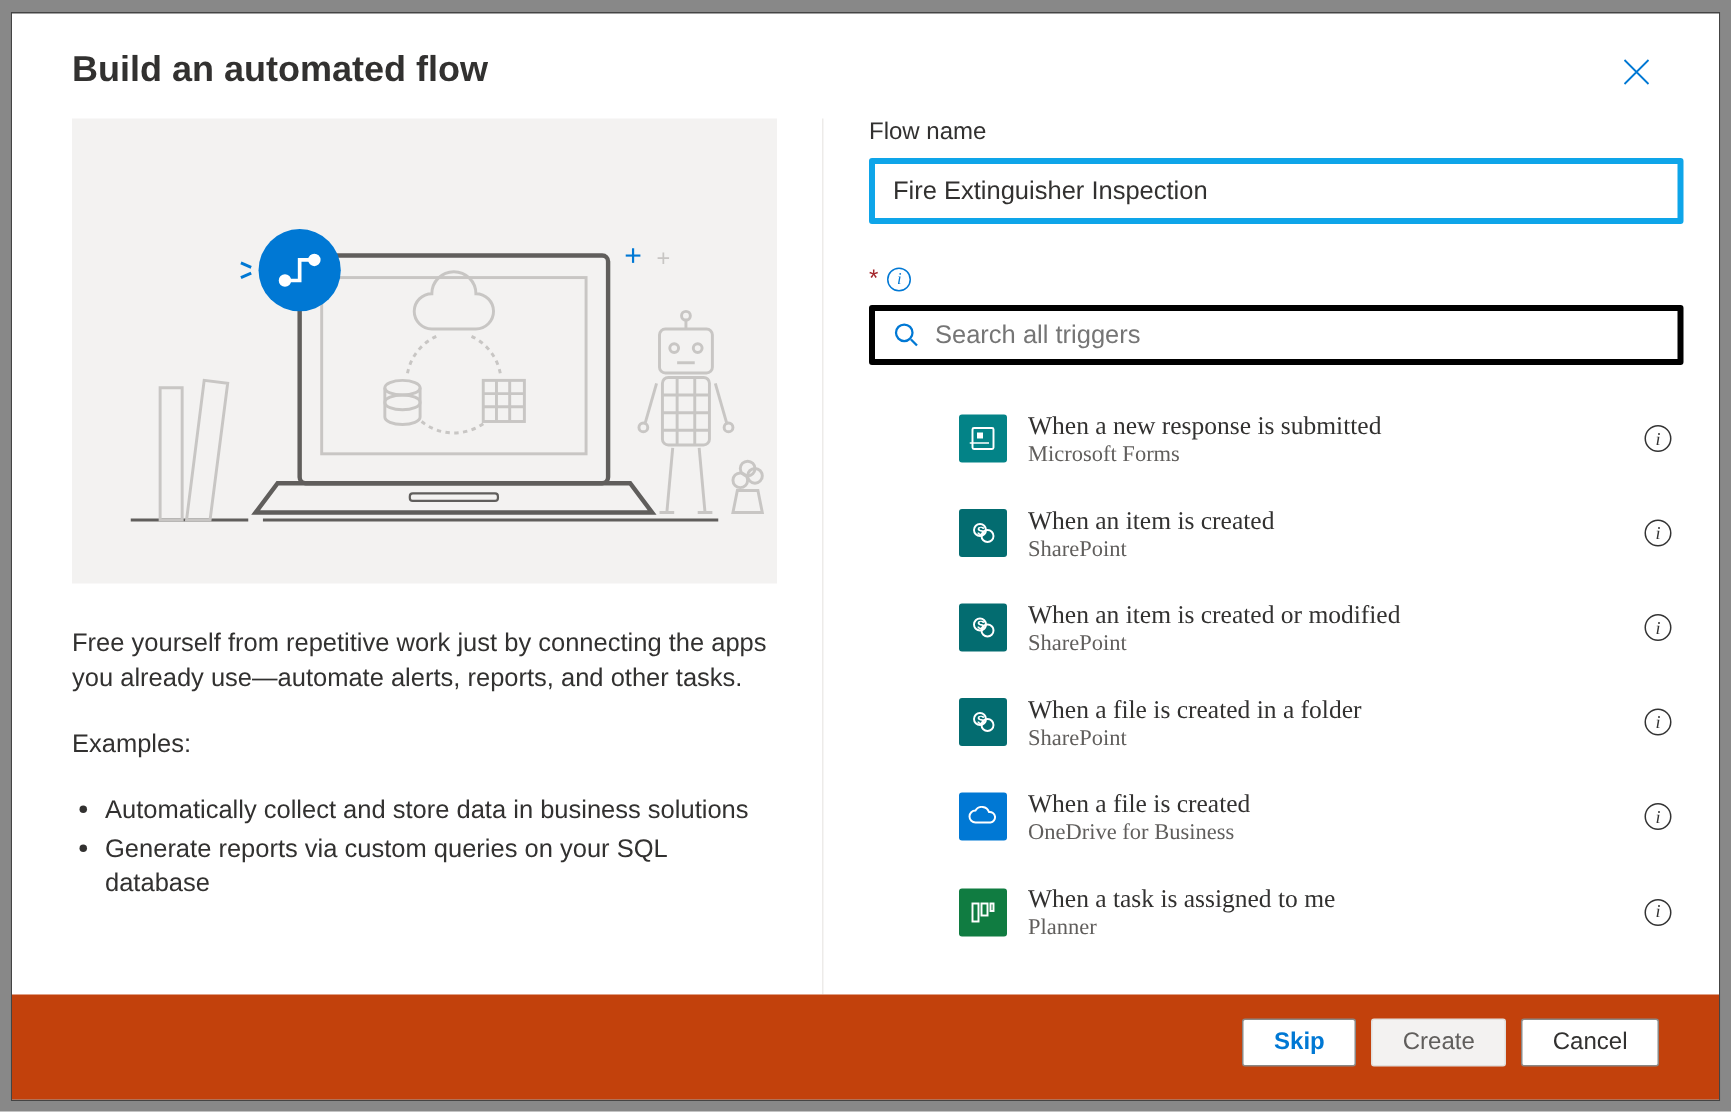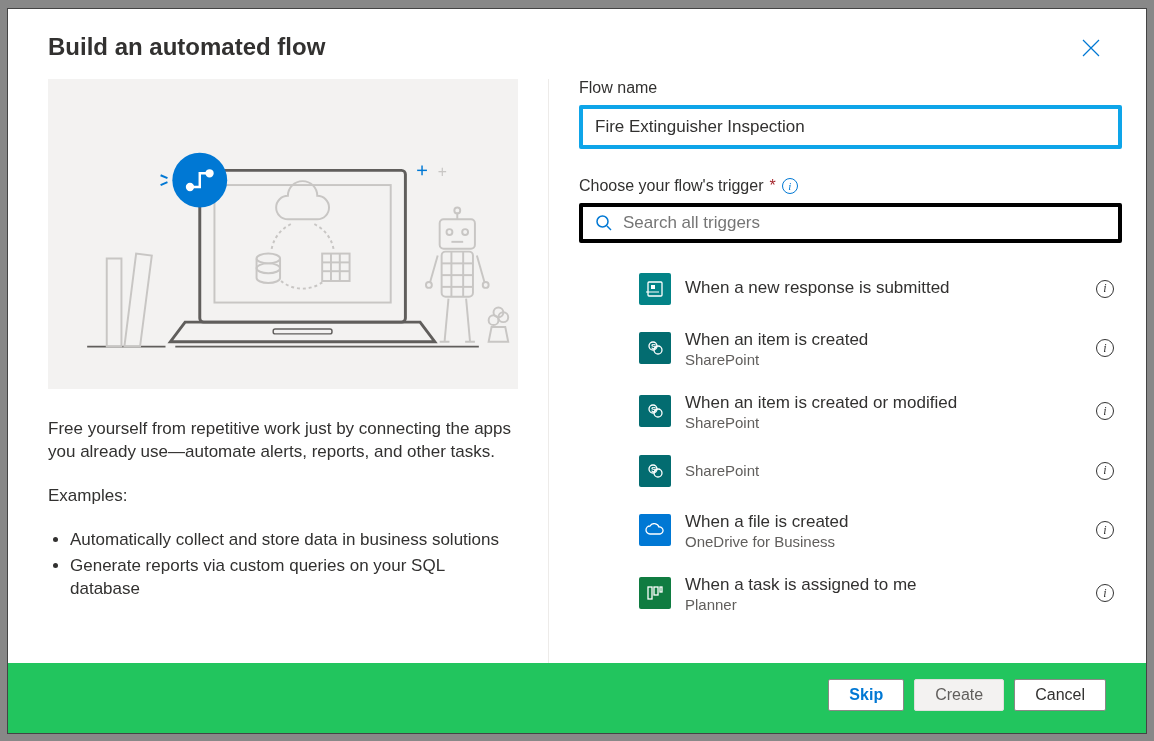--- a/index.html
+++ b/index.html
@@ -149,38 +149,38 @@
     border-radius: 2px;
     color: #fff;
     display: flex;
     align-items: center;
     justify-content: center;
     font-size: 13px;
     font-weight: bold;
     flex-shrink: 0;
     margin-right: 14px;
   }
-  .trigger-text { flex: 1; }
+  .trigger-text { flex: 1; font-family: Liberation Serif, serif; }
   .trigger-title { font-size: 17px; color: #323130; line-height: 1.3;}
   .trigger-sub { font-size: 15px; color: #605e5c; }
   .trigger-info {
     width: 18px; height: 18px;
     border: 1px solid #333;
     border-radius: 50%;
     display: flex; align-items: center; justify-content: center;
     font-size: 12px; font-style: italic; font-family: Georgia, serif;
     color: #333;
     flex-shrink: 0;
   }
   .footer {
     display: flex;
     justify-content: flex-end;
     gap: 10px;
     padding: 16px 40px 22px;
-    background: #22c55e;
+    background: #c2410c;
   }
   .footer button {
     padding: 6px 20px;
     font-size: 16px;
     font-family: inherit;
     border: 1px solid #8a8886;
     background: #fff;
     cursor: pointer;
     border-radius: 2px;
     color: #323130;
@@ -294,21 +294,20 @@
 
       <div class="divider"></div>
 
       <div class="right-pane">
         <div class="form-label">
           <span>Flow name</span>
         </div>
         <input class="flow-name-input" type="text" value="Fire Extinguisher Inspection" style="">
 
         <div class="form-label">
-          <span>Choose your flow's trigger</span>
           <span class="req">*</span>
           <span class="info-icon">i</span>
         </div>
 
         <div class="search-box">
           <svg width="18" height="18" viewBox="0 0 18 18">
               <circle cx="7.5" cy="7.5" r="5.5" stroke="#0078d4" stroke-width="1.5" fill="none"></circle>
               <line x1="12" y1="12" x2="16" y2="16" stroke="#0078d4" stroke-width="1.5"></line>
             </svg>
           <input type="text" placeholder="Search all triggers" style="">
@@ -318,20 +317,21 @@
             <div class="trigger-item">
               <div class="trigger-icon" style="background:#038387">
                 <svg width="18" height="18" viewBox="0 0 18 18">
                   <rect x="2" y="2" width="14" height="14" rx="1" fill="none" stroke="#fff" stroke-width="1.3"></rect>
                   <rect x="5" y="5" width="4" height="4" fill="#fff"></rect>
                   <line x="5" y1="12" x2="13" y2="12" stroke="#fff"></line>
                 </svg>
               </div>
               <div class="trigger-text">
                 <div class="trigger-title">When a new response is submitted</div>
+                <div class="trigger-sub">Microsoft Forms</div>
               </div>
               <div class="trigger-info">i</div>
             </div>
             <div class="trigger-item">
               <div class="trigger-icon" style="background:#036c70">
                 <svg width="18" height="18" viewBox="0 0 18 18">
                   <circle cx="7" cy="7" r="4" fill="none" stroke="#fff" stroke-width="1.3"></circle>
                   <circle cx="12" cy="11" r="4" fill="none" stroke="#fff" stroke-width="1.3"></circle>
                   <text x="5" y="10" fill="#fff" font-size="8" font-weight="bold">S</text>
                 </svg>
@@ -358,20 +358,21 @@
             </div>
             <div class="trigger-item">
               <div class="trigger-icon" style="background:#036c70">
                 <svg width="18" height="18" viewBox="0 0 18 18">
                   <circle cx="7" cy="7" r="4" fill="none" stroke="#fff" stroke-width="1.3"></circle>
                   <circle cx="12" cy="11" r="4" fill="none" stroke="#fff" stroke-width="1.3"></circle>
                   <text x="5" y="10" fill="#fff" font-size="8" font-weight="bold">S</text>
                 </svg>
               </div>
               <div class="trigger-text">
+                <div class="trigger-title">When a file is created in a folder</div>
                 <div class="trigger-sub">SharePoint</div>
               </div>
               <div class="trigger-info">i</div>
             </div>
             <div class="trigger-item">
               <div class="trigger-icon" style="background:#0078d4">
                 <svg width="20" height="14" viewBox="0 0 20 14">
                   <path d="M 5 11 a 4 4 0 0 1 0 -8 a 5 5 0 0 1 9 1 a 3.5 3.5 0 0 1 1 7 Z" fill="none" stroke="#fff" stroke-width="1.3"></path>
                 </svg>
               </div>

